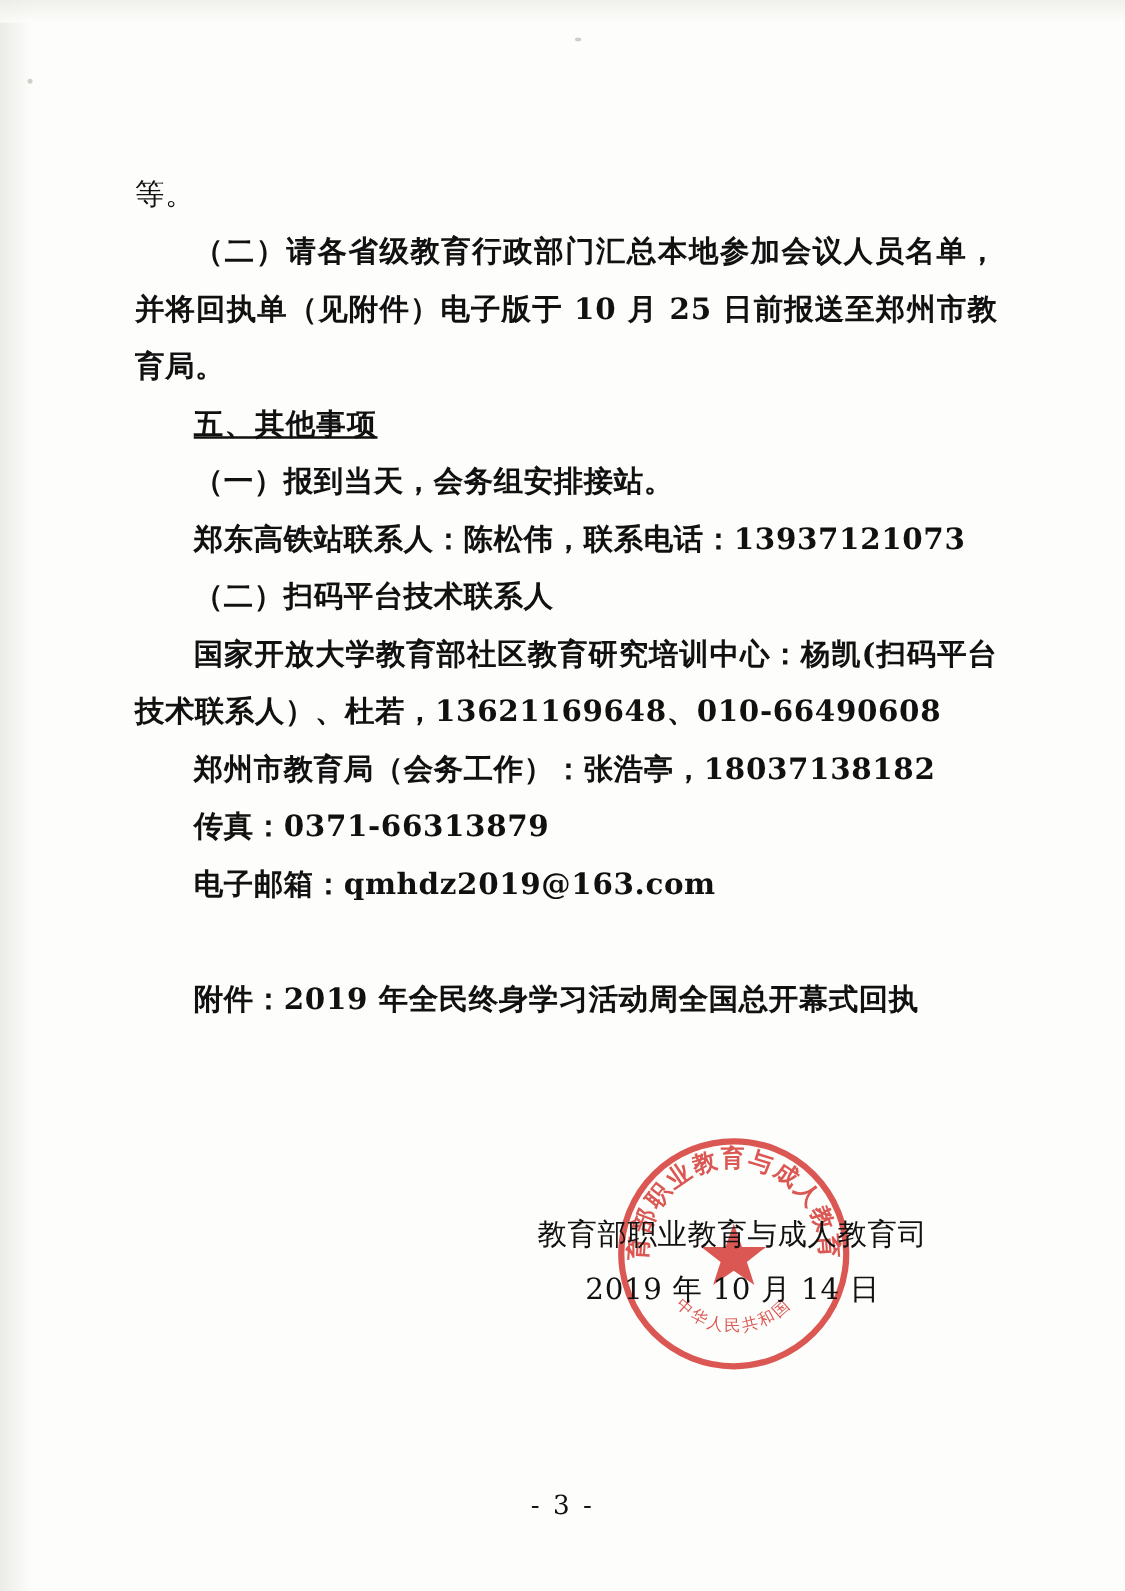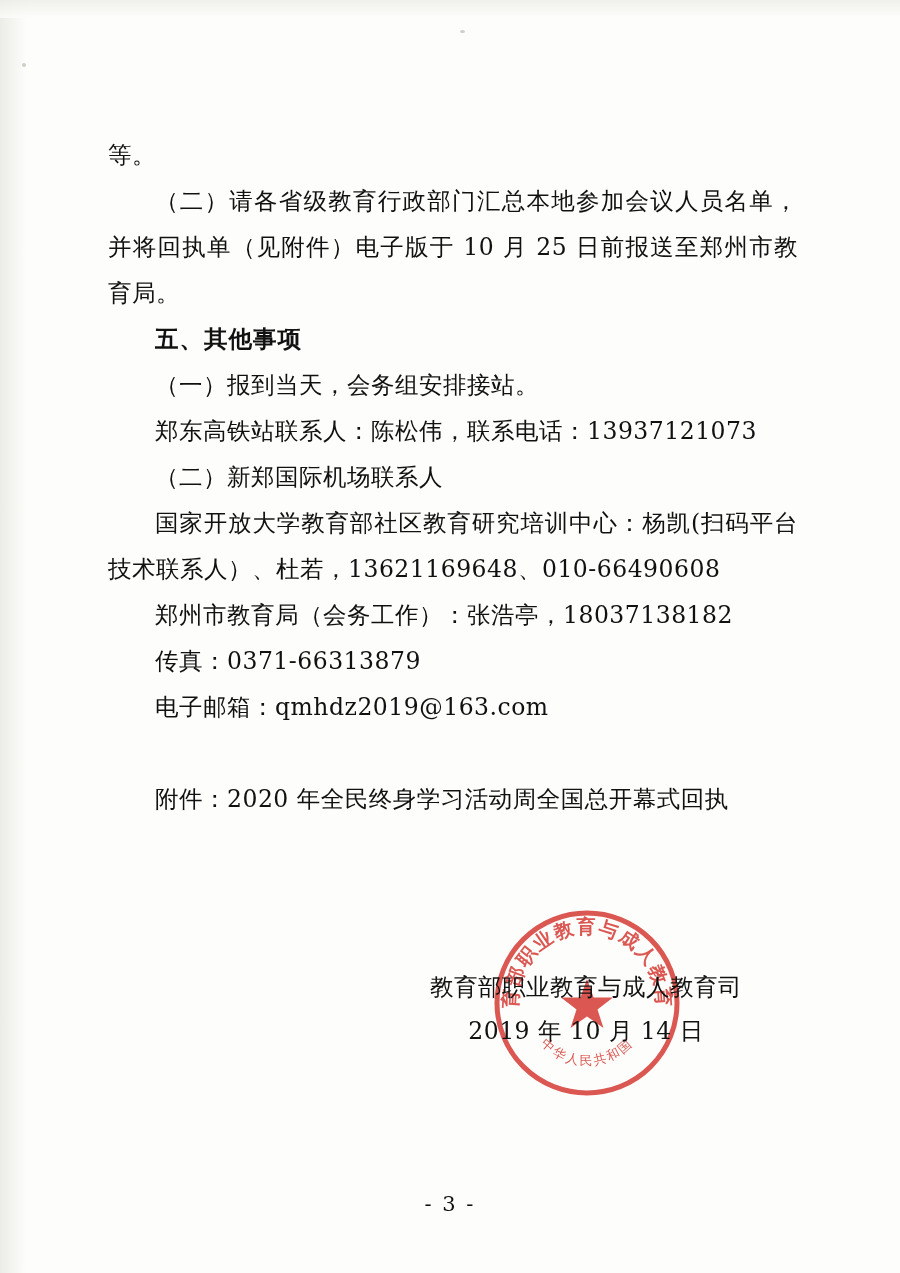--- a/index.html
+++ b/index.html
@@ -45,26 +45,28 @@
     line-height: 46px;
     letter-spacing: 0.5px;
     text-align: justify;
   }
   .p {
     margin: 0;
     white-space: pre-wrap;
   }
   .indent {
     text-indent: 47px;
+    font-weight: bold;
   }
   .heading {
     font-family: "DejaVu Sans", sans-serif;
     font-weight: bold;
     text-indent: 47px;
     letter-spacing: 1px;
+    text-decoration: underline;
   }
   .spacer {
     height: 46px;
   }
   .signature {
     position: absolute;
     right: 158px;
     top: 965px;
     text-align: center;
     font-size: 23.5px;
@@ -105,27 +107,27 @@
   <div class="scan-edge-top"></div>
   <div class="scan-speck" style="left:22px;top:63px;width:4px;height:4px;"></div>
   <div class="scan-speck" style="left:460px;top:30px;width:5px;height:3px;"></div>
 
   <div class="body-text">
     <p class="p">等。</p>
     <p class="p indent">（二）请各省级教育行政部门汇总本地参加会议人员名单，并将回执单（见附件）电子版于 10 月 25 日前报送至郑州市教育局。</p>
     <p class="p heading">五、其他事项</p>
     <p class="p indent">（一）报到当天，会务组安排接站。</p>
     <p class="p indent">郑东高铁站联系人：陈松伟，联系电话：13937121073</p>
-    <p class="p indent">（二）新郑国际机场联系人</p>
+    <p class="p indent">（二）扫码平台技术联系人</p>
     <p class="p indent">国家开放大学教育部社区教育研究培训中心：杨凯(扫码平台技术联系人）、杜若，13621169648、010-66490608</p>
     <p class="p indent">郑州市教育局（会务工作）：张浩亭，18037138182</p>
     <p class="p indent">传真：0371-66313879</p>
     <p class="p indent">电子邮箱：qmhdz2019@163.com</p>
     <div class="spacer"></div>
-    <p class="p indent">附件：2020 年全民终身学习活动周全国总开幕式回执</p>
+    <p class="p indent">附件：2019 年全民终身学习活动周全国总开幕式回执</p>
   </div>
 
   <div class="stamp">
     <svg width="196" height="196" viewBox="0 0 196 196" xmlns="http://www.w3.org/2000/svg">
       <g opacity="0.82">
         <circle cx="98" cy="98" r="90" fill="none" stroke="#d4332e" stroke-width="5"></circle>
         <path id="topArc" d="M 28 98 A 70 70 0 0 1 168 98" fill="none" stroke="none"></path>
         <path id="botArc" d="M 36 98 A 62 62 0 0 0 160 98" fill="none" stroke="none"></path>
         <text fill="#d4332e" font-family="'DejaVu Serif', serif" font-size="19" font-weight="bold" letter-spacing="2">
           <textPath href="#topArc" startOffset="50%" text-anchor="middle">教育部职业教育与成人教育司</textPath>

